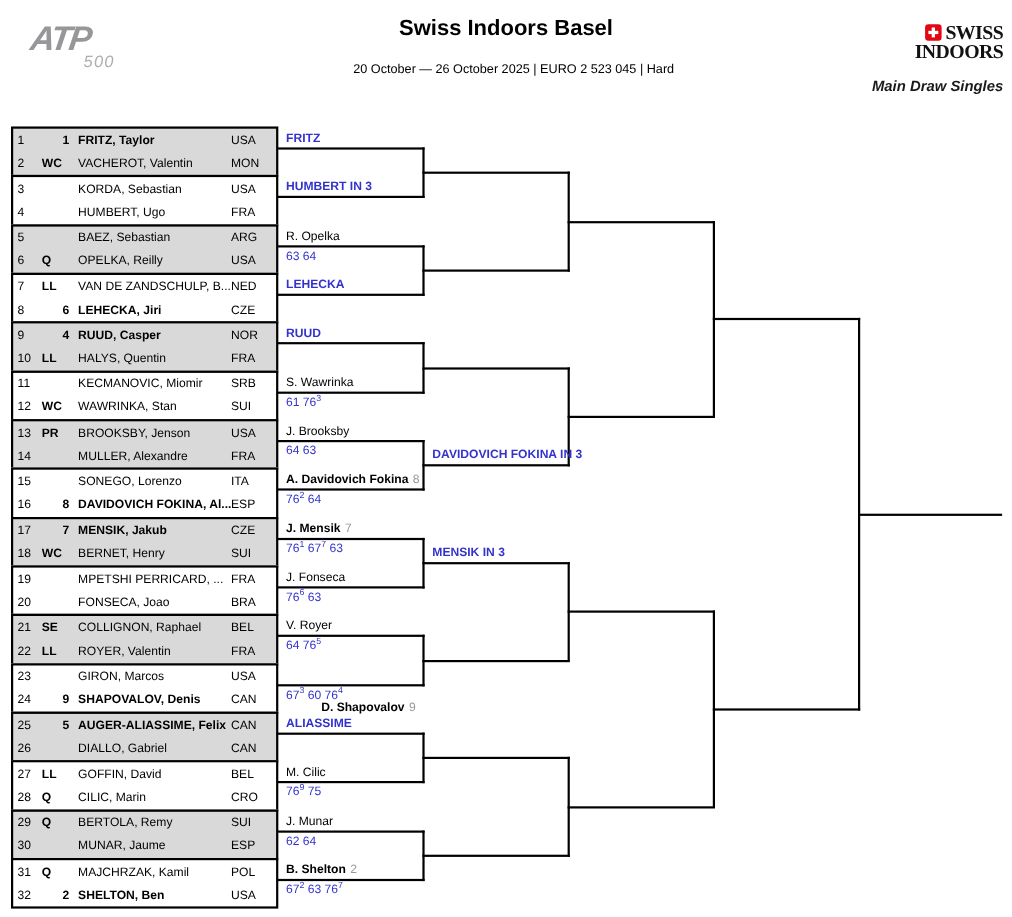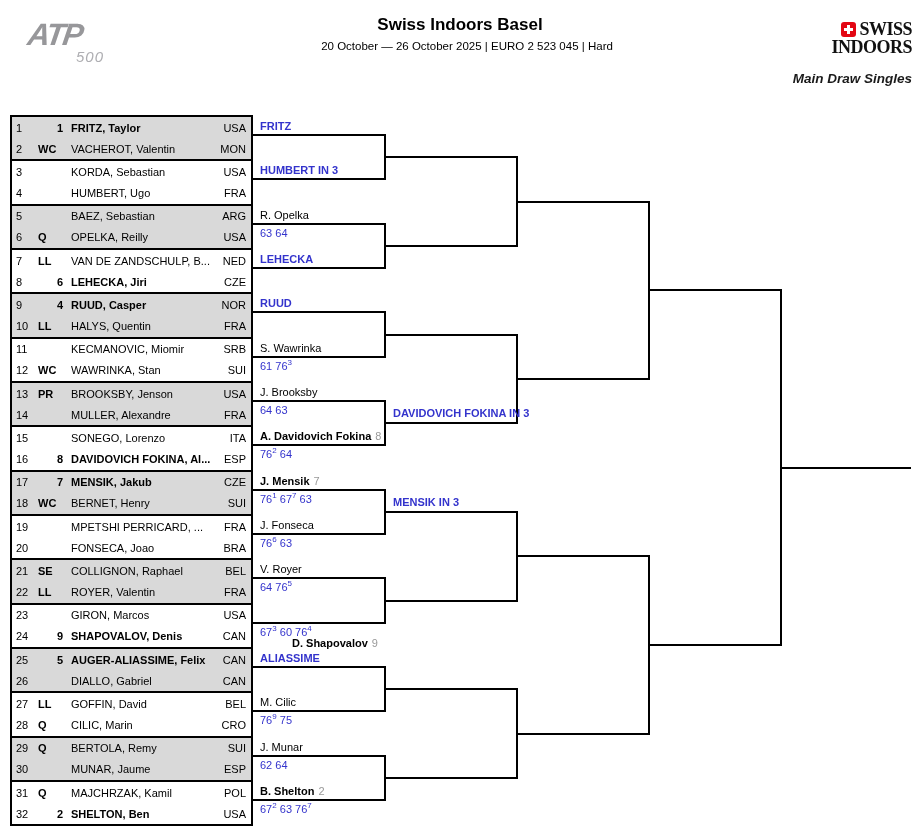--- a/index.html
+++ b/index.html
@@ -6,23 +6,23 @@
   .page{position:relative;width:920px;height:834px;background:#fff;overflow:hidden;
         font-family:"Liberation Sans",sans-serif;color:#000;}
 
   
   .atp-logo{position:absolute;left:28px;top:20px;width:80px;height:44px;}
   .atp-text{display:inline-block;font-weight:bold;font-style:italic;font-size:31px;
             color:#97979a;letter-spacing:-2px;transform:skewX(-8deg);line-height:30px;}
   .atp-500{position:absolute;left:48px;top:28px;font-size:15px;color:#aeaeb2;
            font-style:italic;letter-spacing:1px;}
   .title-block{position:absolute;left:0;right:0;top:15px;text-align:center;}
-  .t1{font-size:17px;font-weight:bold;}
+  .t1{font-size:20px;font-weight:bold;}
   .t2{font-size:13px;font-weight:bold;margin-top:3px;}
-  .t3{font-size:11.5px;margin-top:5px;padding-left:14px;}
+  .t3{font-size:11.5px;margin-top:19px;padding-left:14px;}
   .si-logo{position:absolute;right:8px;top:21px;text-align:right;
            font-family:"Liberation Serif",serif;font-weight:bold;font-size:18px;
            line-height:17.5px;letter-spacing:-0.5px;color:#111;}
   .si-line1{display:flex;align-items:center;justify-content:flex-end;gap:2px;}
   .si-cross{position:relative;display:inline-block;width:15px;height:15px;
             background:#e30613;border-radius:3px;margin-right:1px;}
   .si-cross .bar-h{position:absolute;left:3px;top:6px;width:9px;height:3px;background:#fff;}
   .si-cross .bar-v{position:absolute;left:6px;top:3px;width:3px;height:9px;background:#fff;}
   .main-draw{position:absolute;right:8px;top:71px;font-size:13.5px;font-weight:bold;color:#1a1a1a;font-style:italic;}
 
@@ -30,21 +30,21 @@
   .group{position:absolute;left:10px;width:243px;height:46.4px;border:2px solid #000;
          box-sizing:border-box;background:#fff;}
   .group.gray{background:#d9d9d9;}
   .row{display:flex;align-items:center;height:21.2px;font-size:11px;white-space:nowrap;}
   .pos{width:22px;padding-left:4px;}
   .tag{width:25px;font-weight:bold;}
   .tag.seed{text-align:right;}
   .tag.code{text-align:left;}
   .pname{flex:1;padding-left:8px;overflow:hidden;}
   .pname.bold{font-weight:bold;}
-  .country{width:36px;padding-right:5px;text-align:right;}
+  .country{width:36px;padding-right:5px;text-align:left;}
 
   
   .hline{position:absolute;height:2px;background:#000;}
   .vline{position:absolute;width:2px;background:#000;}
   .r2label{position:absolute;font-size:11px;height:14px;line-height:14px;white-space:nowrap;}
   .r2label.pick{color:#3333cc;font-weight:bold;}
   .r2label.seeded{font-weight:bold;}
   .seedref{color:#999;font-weight:normal;margin-left:4px;}
   .r2score{position:absolute;font-size:11px;color:#3333cc;white-space:nowrap;}
   .r2score sup{font-size:8px;line-height:0;}

